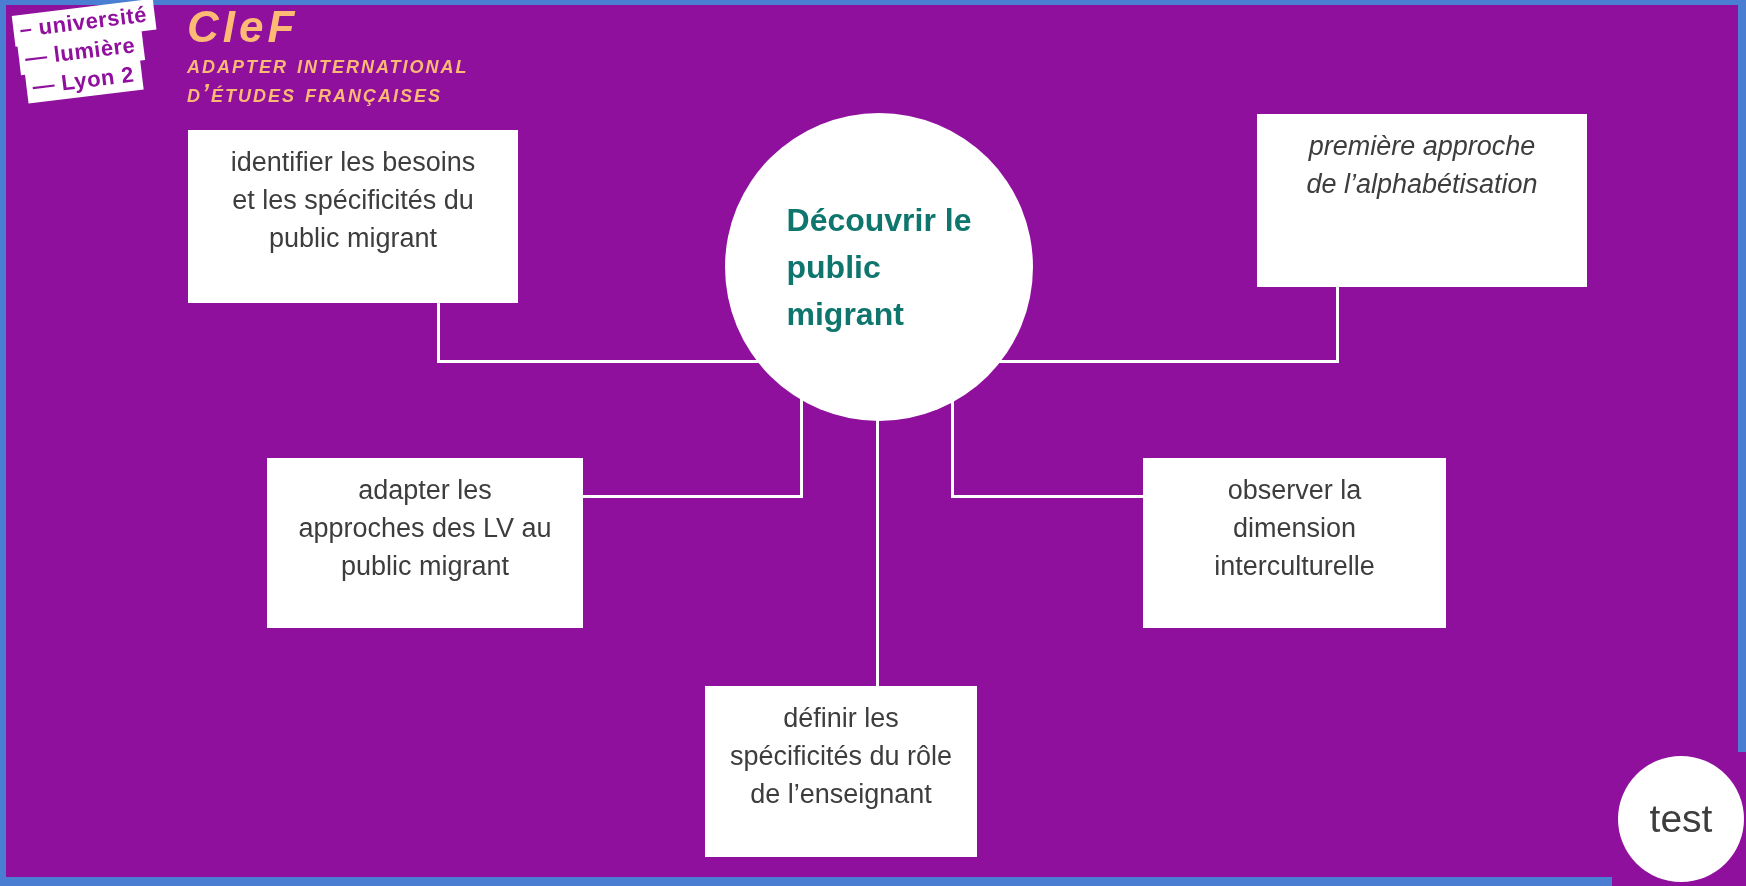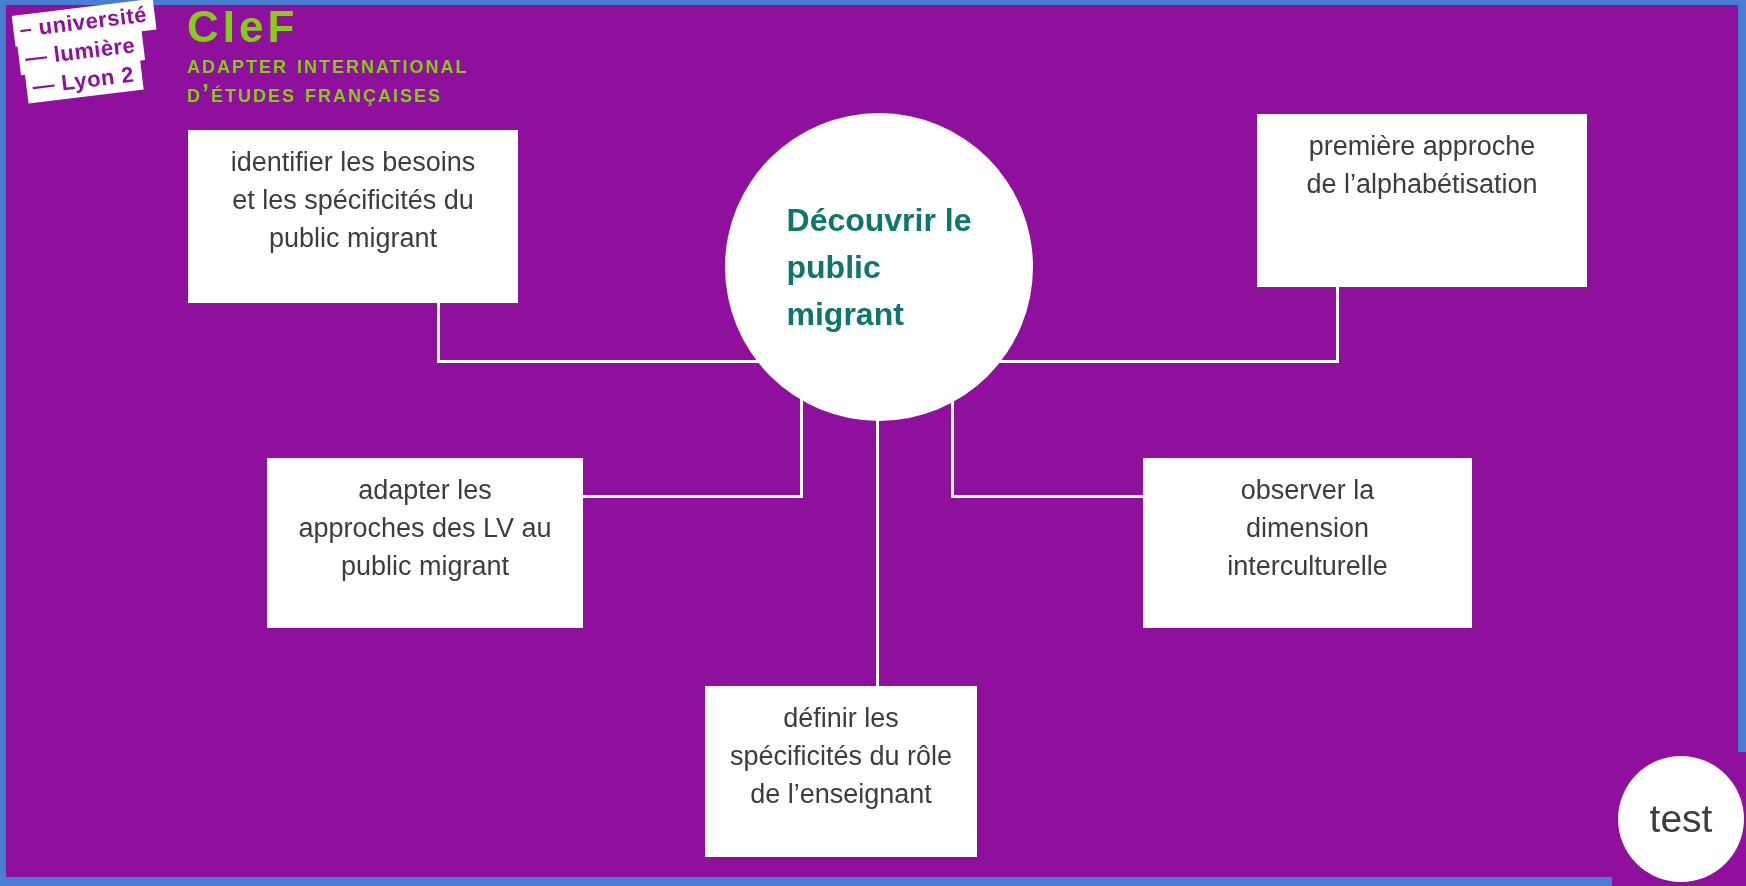--- a/index.html
+++ b/index.html
@@ -29,21 +29,21 @@
   }
   .uni-logo-line {
     display: block; width: fit-content;
     background: #ffffff; color: #90109e;
     font-size: 22px; font-weight: bold; letter-spacing: 0.5px;
     padding: 2px 8px 3px 6px; margin-top: -2px; white-space: nowrap;
   }
   .uni-logo-line:nth-child(2) { margin-left: 2px; }
   .uni-logo-line:nth-child(3) { margin-left: 6px; }
 
-  .cief-logo { position: absolute; left: 187px; top: 4px; color: #84cc16; z-index: 5; }
+  .cief-logo { position: absolute; left: 187px; top: 4px; color: #fdba74; z-index: 5; font-style: italic; }
   .cief-title {
     font-size: 44px; font-weight: bold; letter-spacing: 4px; line-height: 46px;
   }
   .cief-subtitle {
     font-size: 25px; font-weight: bold; letter-spacing: 2px; line-height: 29px;
     font-variant: small-caps;
   }
 
   
   .line { position: absolute; background: #ffffff; z-index: 1; }
@@ -58,23 +58,23 @@
   .l-b-v  { left: 876px;  top: 419px; width: 3px;   height: 267px;}
 
   
   .node {
     position: absolute; background: #ffffff; z-index: 2;
     color: #3d3d3d; font-size: 27px; line-height: 38px;
     text-align: center; box-sizing: border-box; padding-top: 13px;
   }
   .node-label, .center-label { white-space: pre-line; }
   .node-tl { left: 188px;  top: 130px; width: 330px; height: 173px; }
-  .node-tr { left: 1257px; top: 114px; width: 330px; height: 173px; }
+  .node-tr { left: 1257px; top: 114px; width: 330px; height: 173px; font-style: italic; }
   .node-ml { left: 267px;  top: 458px; width: 316px; height: 170px; }
-  .node-mr { left: 1143px; top: 458px; width: 329px; height: 170px; }
+  .node-mr { left: 1143px; top: 458px; width: 303px; height: 170px; }
   .node-b  { left: 705px;  top: 686px; width: 272px; height: 171px; }
 
   .center-circle {
     position: absolute; left: 725px; top: 113px; width: 308px; height: 308px;
     background: #ffffff; border-radius: 50%; z-index: 2;
     display: flex; align-items: center; justify-content: center;
   }
   .center-label {
     font-size: 32px; font-weight: bold; line-height: 47px;
     color: #0f766e; text-align: left;

